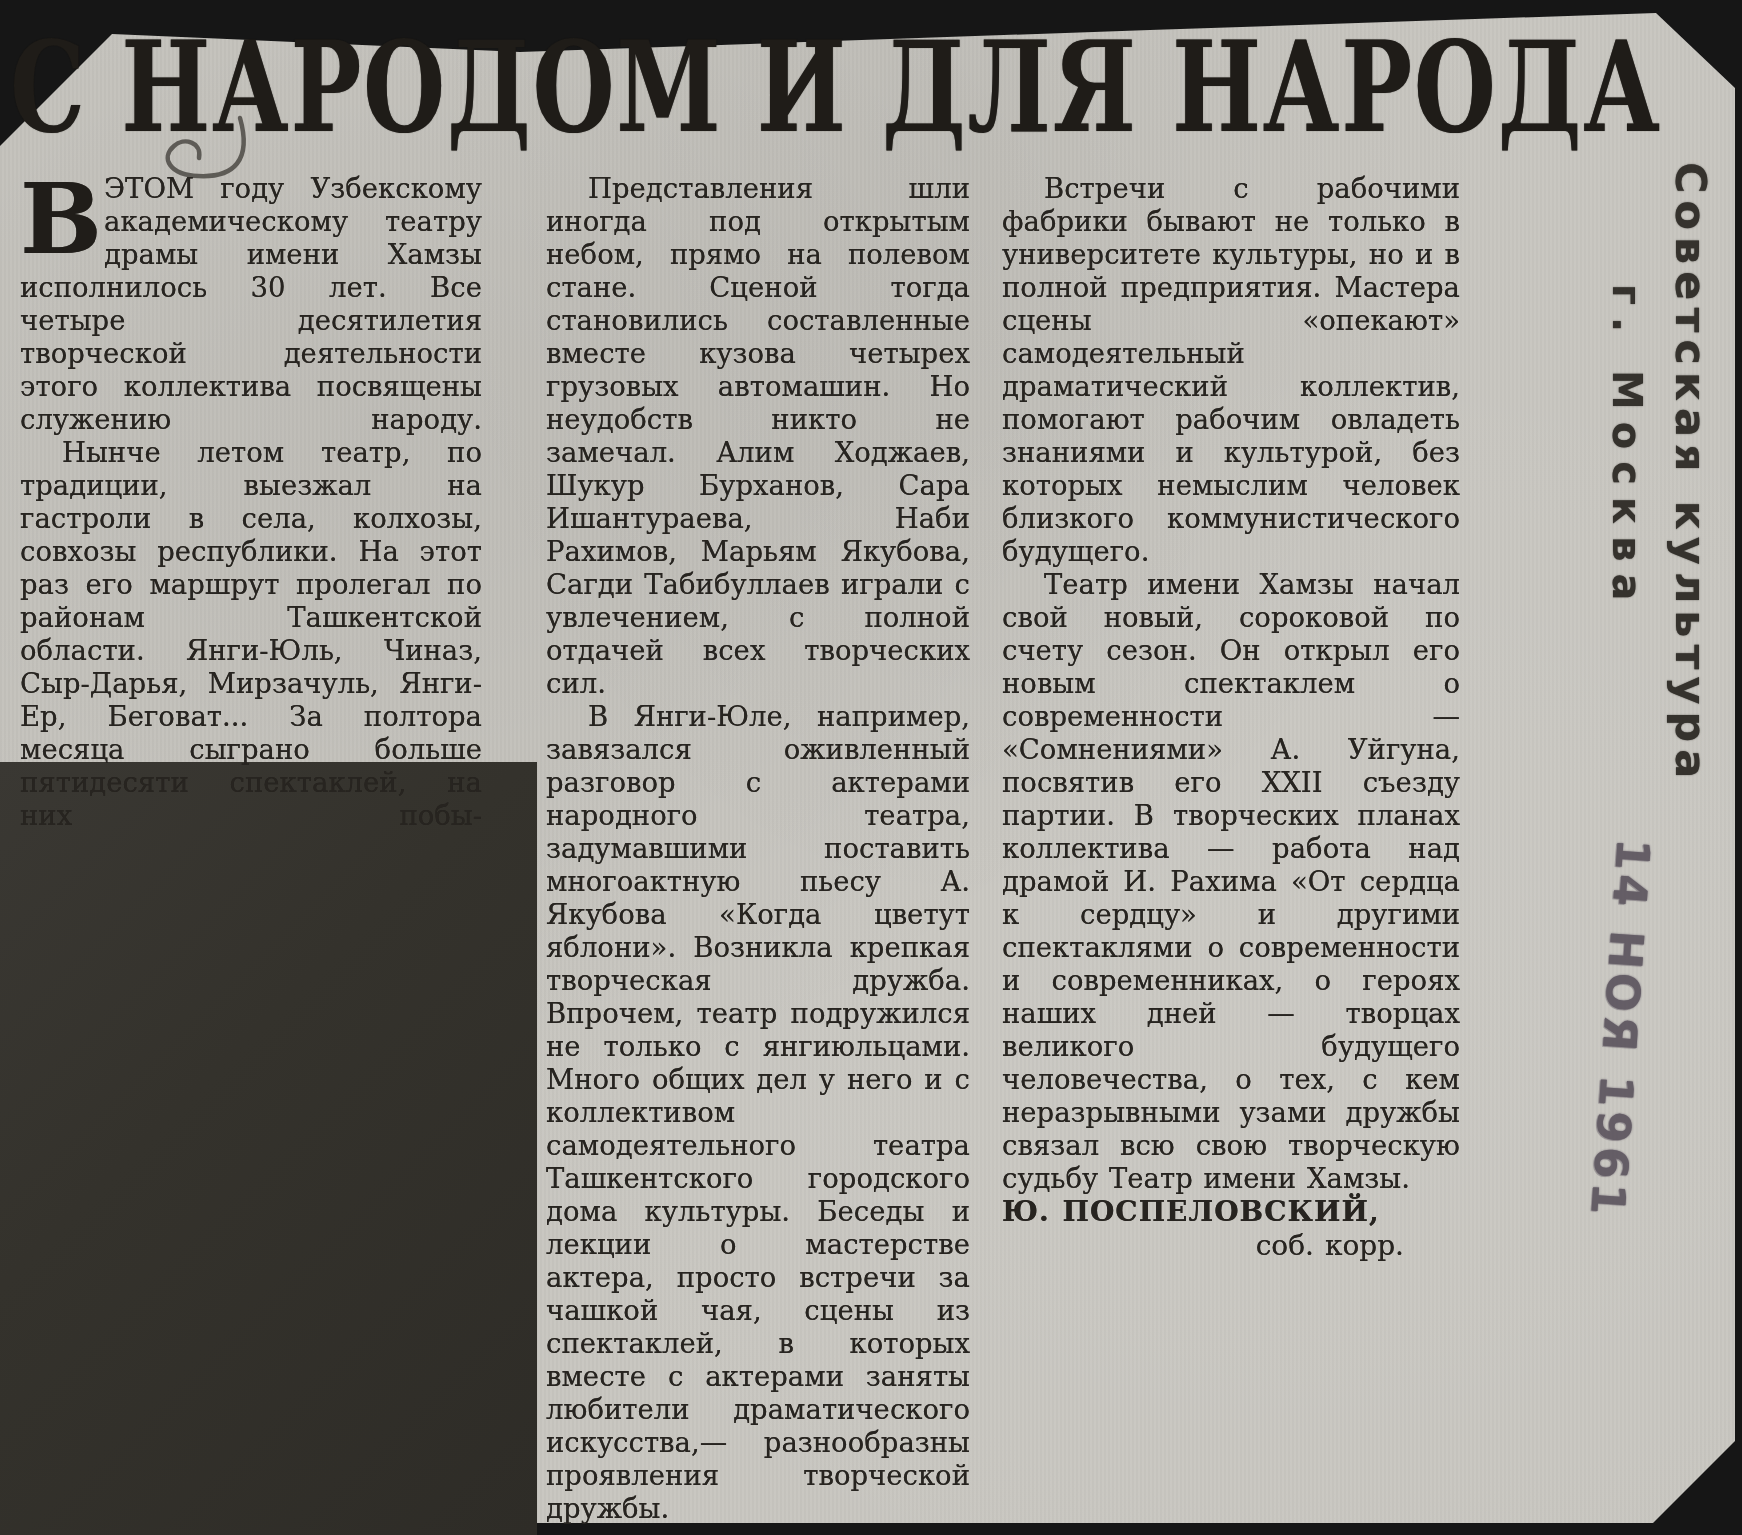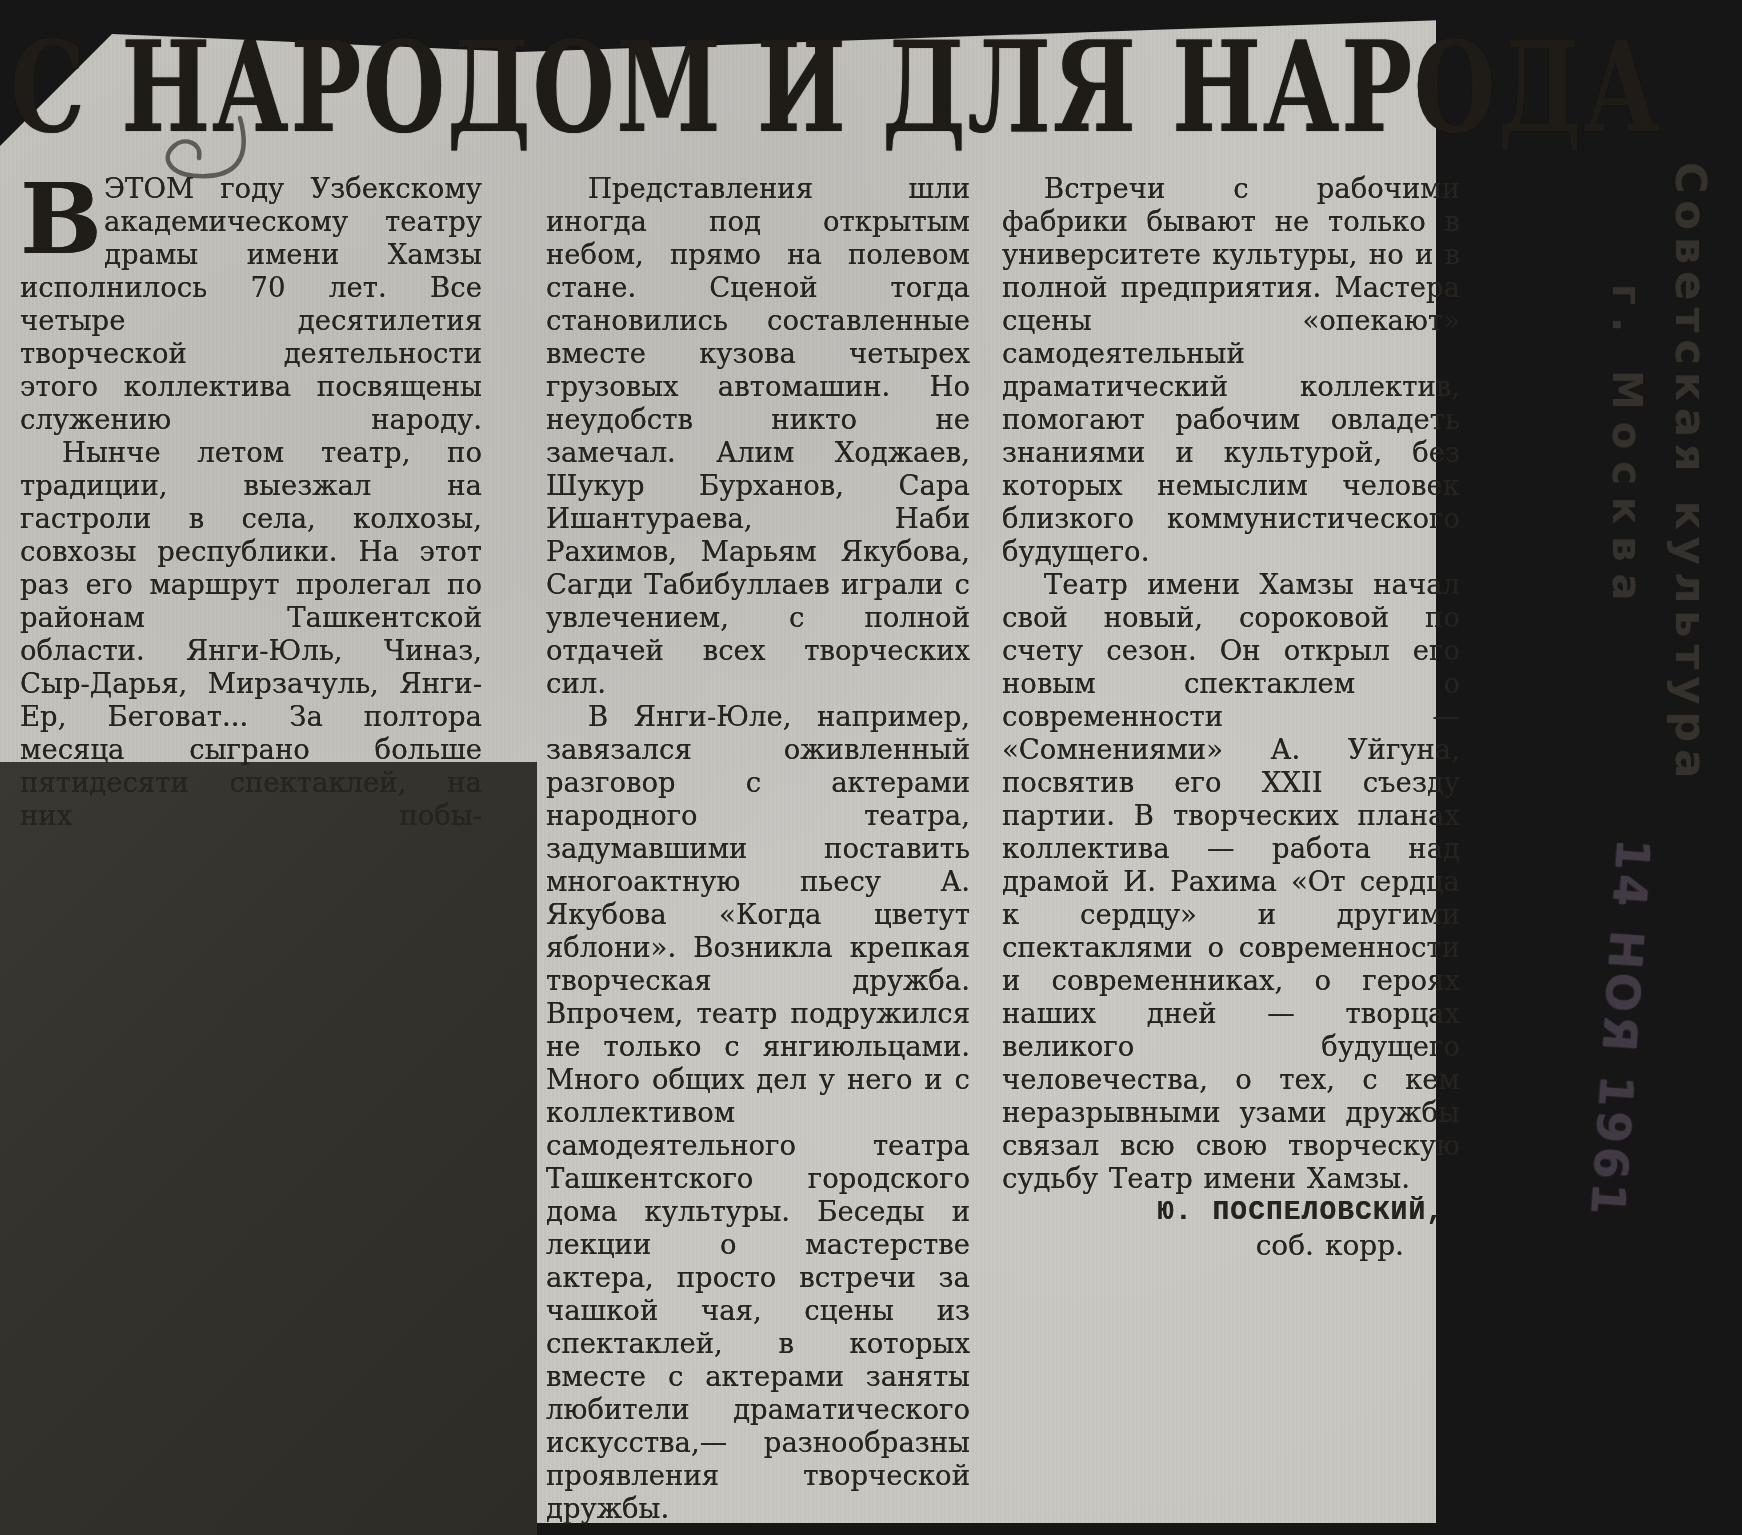--- a/index.html
+++ b/index.html
@@ -8,21 +8,21 @@
     --ink:#272420;
     --dark-block:#34322c;
     --stamp-ink:#4c4450;
   }
   html,body{margin:0;padding:0;}
   body{
     width:1742px;height:1535px;overflow:hidden;
     background:var(--background,#161616);
     font-family:"DejaVu Serif", serif;
   }
-  #stage{position:relative;width:1436px;height:1535px;background:var(--background,#161616);}
+  #stage{position:relative;width:1742px;height:1535px;background:var(--background,#161616);}
 
   
   #paper{
     position:absolute;inset:0;
     background-color:var(--paper,#c8c6c0);
     background-image:
       radial-gradient(ellipse at 22% 28%, rgba(0,0,0,0.05), transparent 45%),
       radial-gradient(ellipse at 75% 65%, rgba(255,255,255,0.06), transparent 50%),
       radial-gradient(ellipse at 55% 10%, rgba(0,0,0,0.04), transparent 40%),
       repeating-linear-gradient(90deg, rgba(0,0,0,0.02) 0 2px, rgba(255,255,255,0.015) 2px 4px);
@@ -67,21 +67,21 @@
   #dropcap{
     float:left;font-weight:bold;font-size:97px;line-height:95px;
     width:84px;height:99px;text-align:left;color:#201d19;
   }
 
   
   #pen-mark{position:absolute;left:148px;top:112px;width:120px;height:130px;opacity:.8;}
 
   
   .sig{font-size:28px;line-height:34px;}
-  .sig-author{text-align:right;padding-right:16px;font-weight:bold;letter-spacing:1px;font-family:Liberation Mono, monospace;}
+  .sig-author{padding-right:16px;font-weight:bold;letter-spacing:1px;}
   .sig-role{text-align:right;padding-right:56px;}
 
   
   .margin-note{
     position:absolute;writing-mode:vertical-rl;
     font-family:"DejaVu Sans", sans-serif;font-weight:bold;
     color:#35322d;white-space:nowrap;
   }
   #margin-publication{
     left:1666px;top:162px;height:1010px;
@@ -113,21 +113,21 @@
   <div id="headline">
     <span class="inner">С НАРОДОМ И ДЛЯ НАРОДА</span>
   </div>
 
   <svg id="pen-mark" viewBox="0 0 120 130">
     <path d="M92,6 C104,48 86,66 50,64 C22,63 12,46 26,34 C36,25 54,30 51,46" fill="none" stroke="#46433e" stroke-width="4.5" stroke-linecap="round"></path>
   </svg>
 
   <div class="col" id="col-1">
     <p class="p-cont stretch">
-      <span id="dropcap">В</span><span>ЭТОМ году Узбекскому академическому театру драмы имени Хамзы исполнилось 70 лет. Все четыре десятилетия творческой деятельности этого коллектива посвящены служению народу.</span>
+      <span id="dropcap">В</span><span>ЭТОМ году Узбекскому академическому театру драмы имени Хамзы исполнилось 30 лет. Все четыре десятилетия творческой деятельности этого коллектива посвящены служению народу.</span>
     </p>
     <p class="p-indent stretch">Нынче летом театр, по традиции, выезжал на гастроли в села, колхозы, совхозы республики. На этот раз его маршрут пролегал по районам Ташкентской области. Янги-Юль, Чиназ, Сыр-Дарья, Мирзачуль, Янги-Ер, Беговат... За полтора месяца сыграно больше пятидесяти спектаклей, на них побы-</p>
   </div>
 
   <div class="col" id="col-2">
     <p class="p-indent">Представления шли иногда под открытым небом, прямо на полевом стане. Сценой тогда становились составленные вместе кузова четырех грузовых автомашин. Но неудобств никто не замечал. Алим Ходжаев, Шукур Бурханов, Сара Ишантураева, Наби Рахимов, Марьям Якубова, Сагди Табибуллаев играли с увлечением, с полной отдачей всех творческих сил.</p>
     <p class="p-indent">В Янги-Юле, например, завязался оживленный разговор с актерами народного театра, задумавшими поставить многоактную пьесу А. Якубова «Когда цветут яблони». Возникла крепкая творческая дружба. Впрочем, театр подружился не только с янгиюльцами. Много общих дел у него и с коллективом самодеятельного театра Ташкентского городского дома культуры. Беседы и лекции о мастерстве актера, просто встречи за чашкой чая, сцены из спектаклей, в которых вместе с актерами заняты любители драматического искусства,— разнообразны проявления творческой дружбы.</p>
 
   </div>
 

